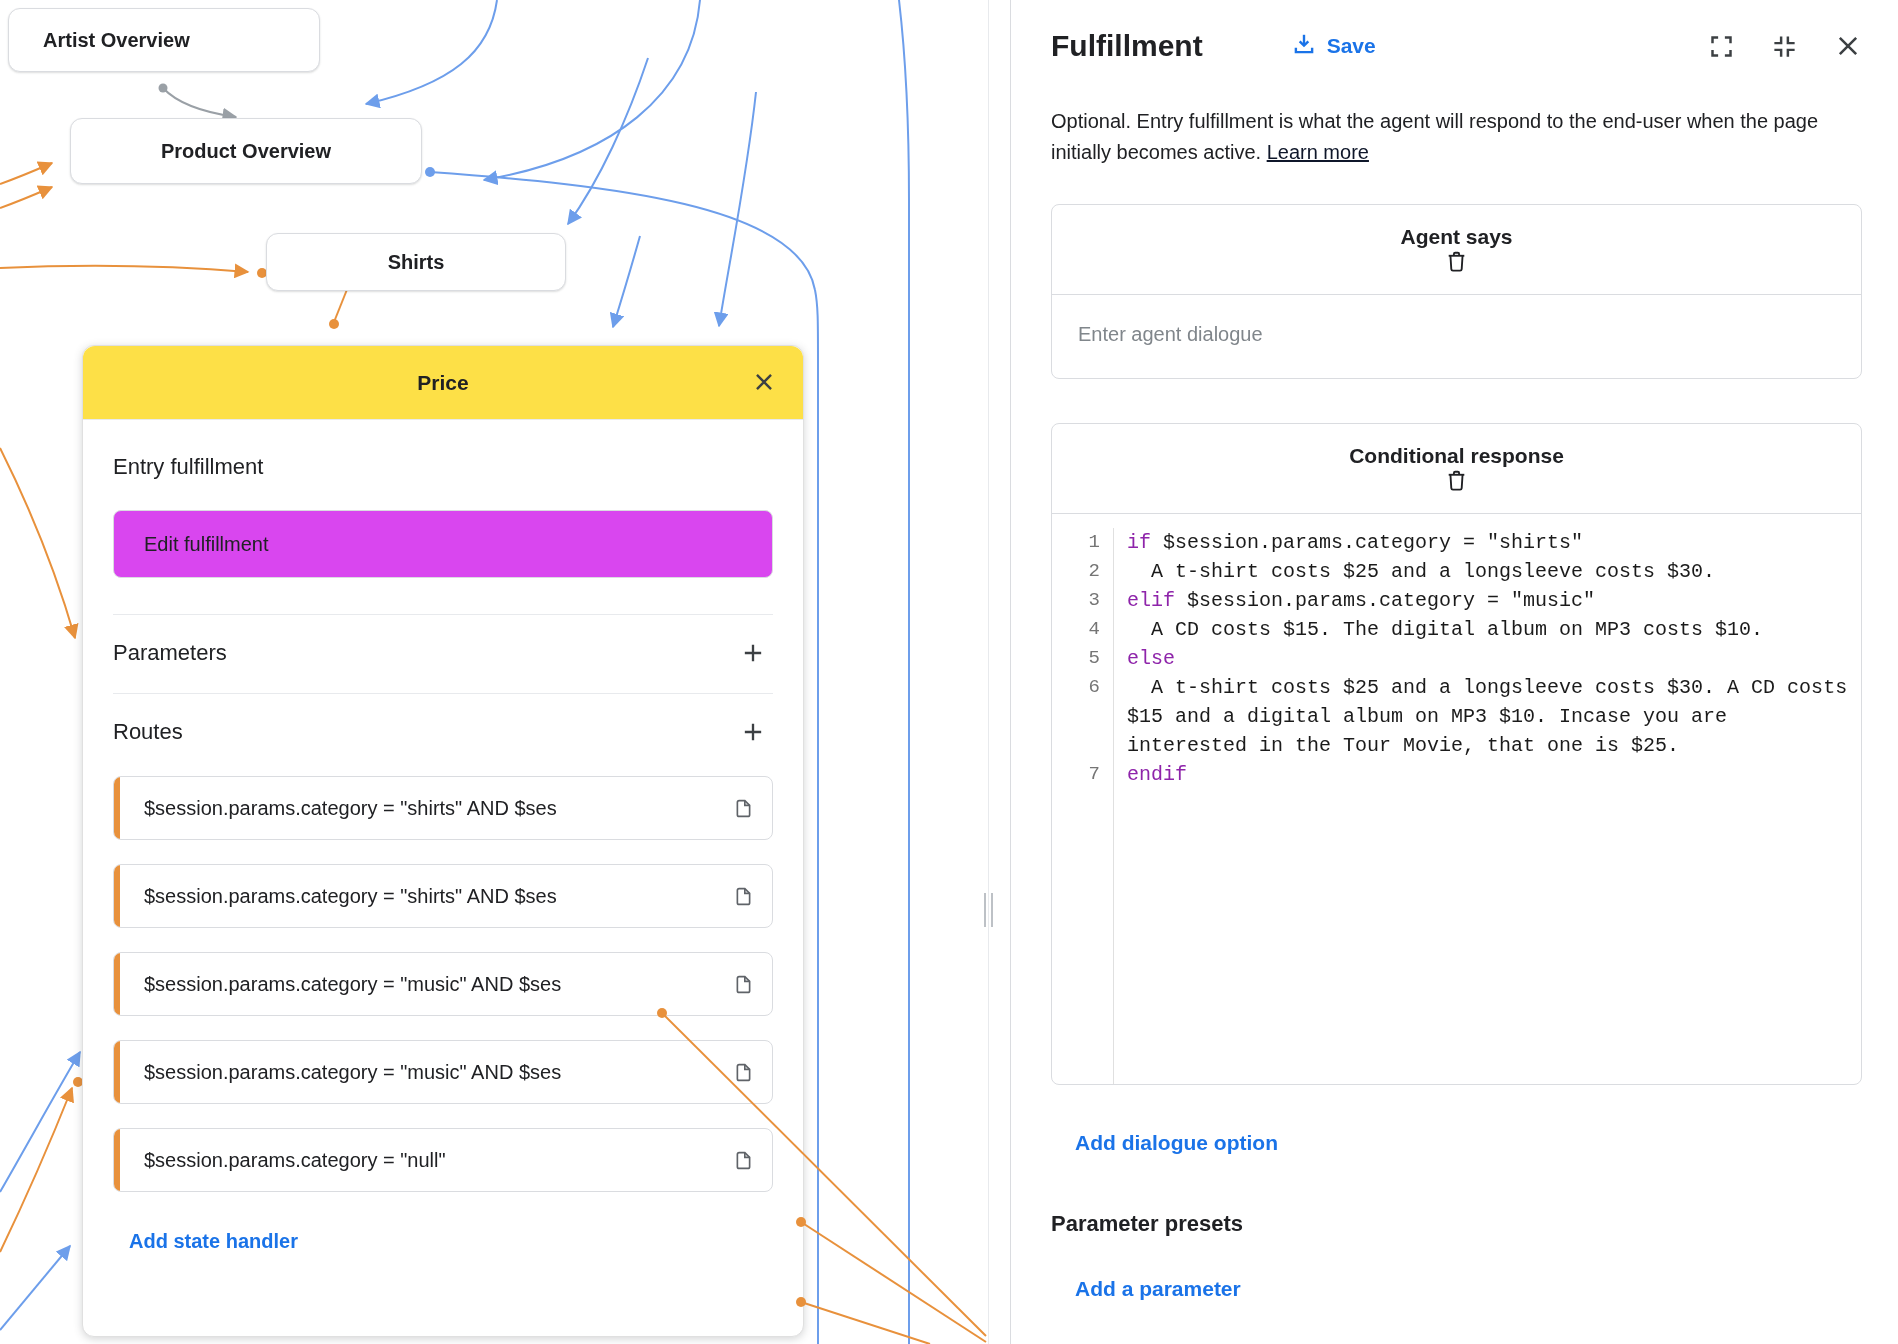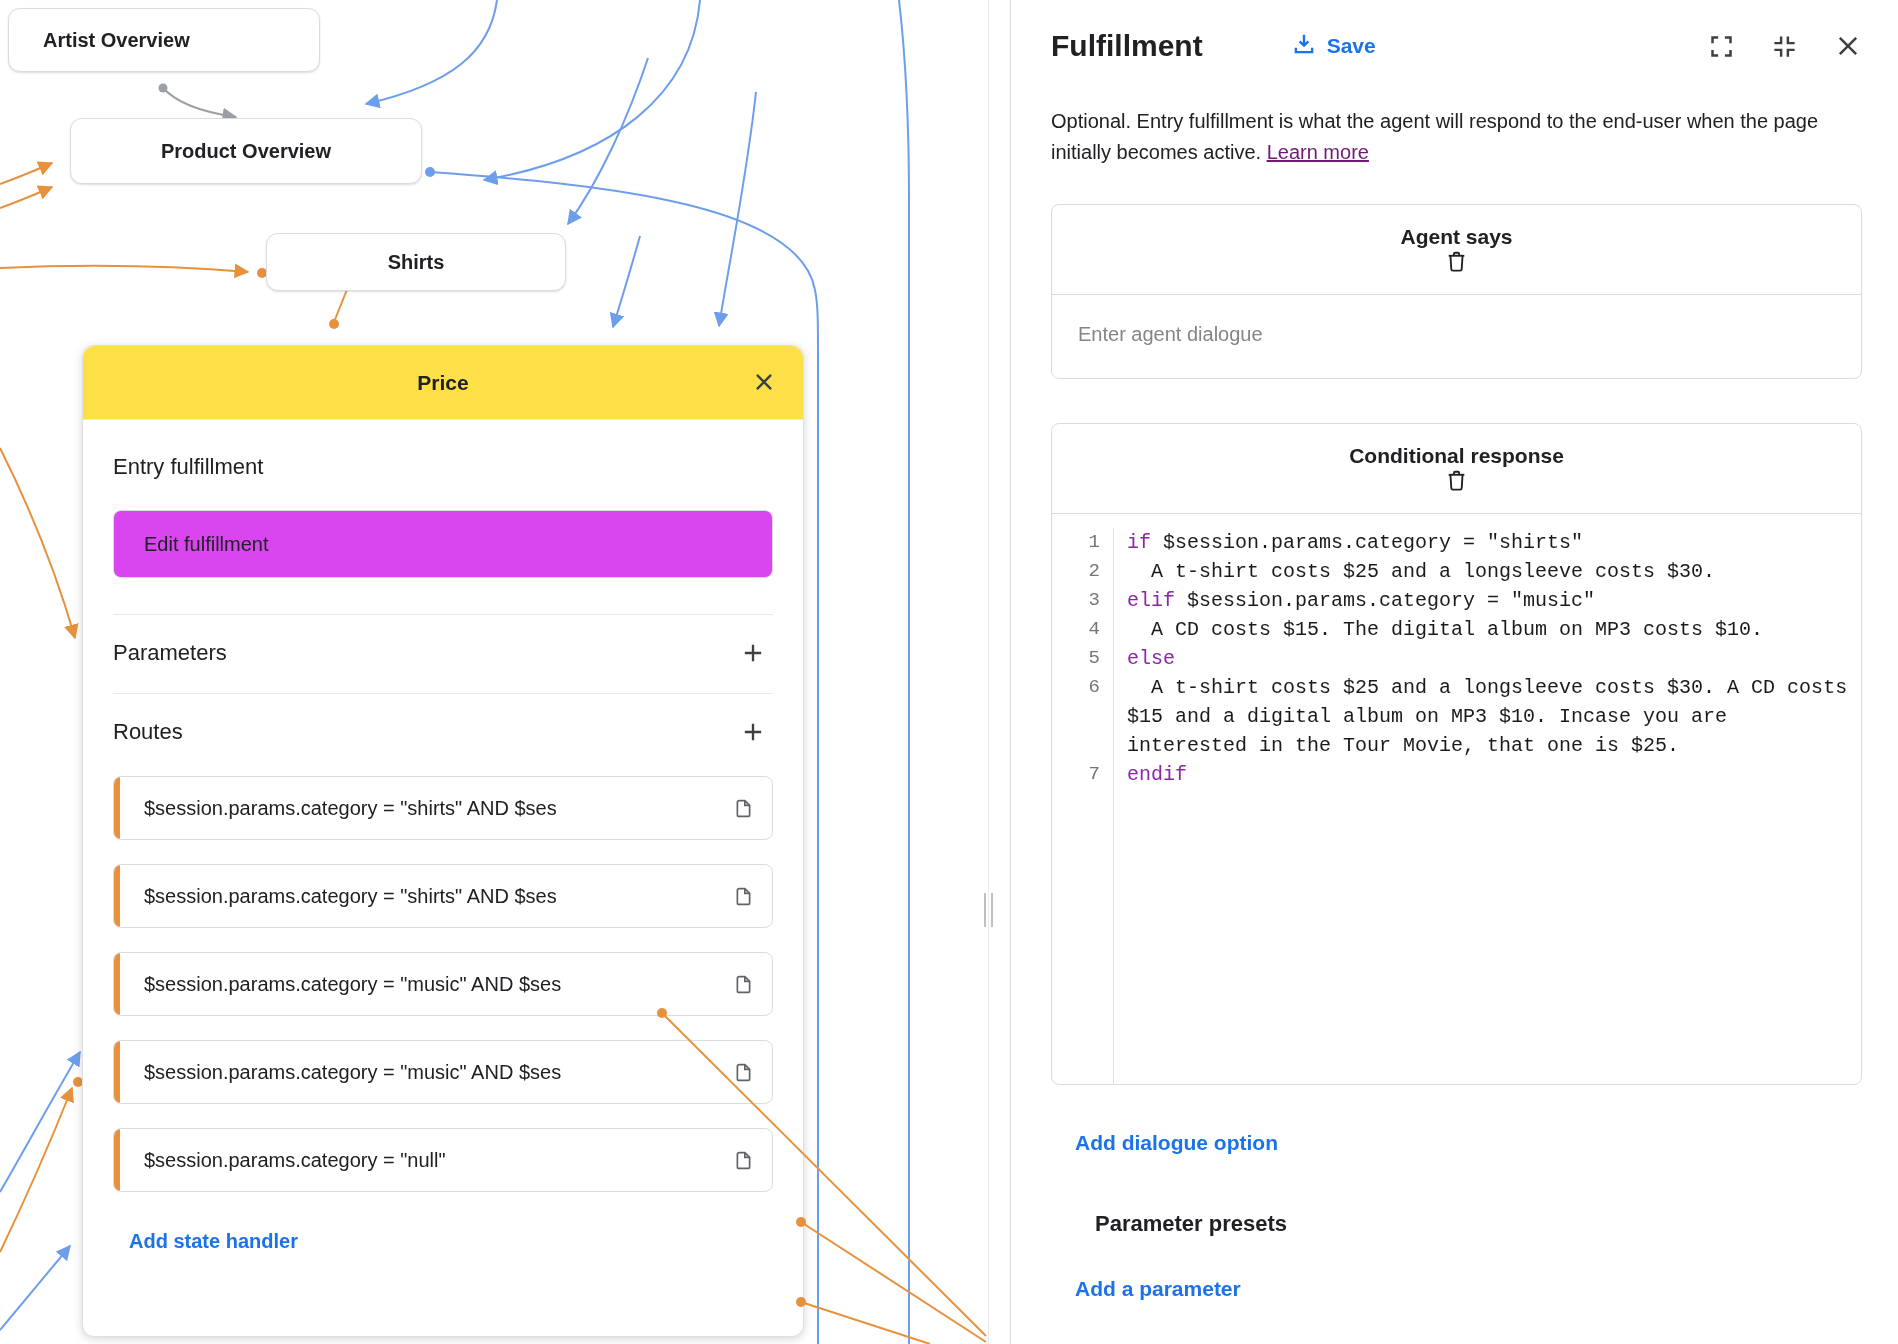--- a/index.html
+++ b/index.html
@@ -48,21 +48,21 @@
 
   
   .panel { flex:1; background:#fff; border-left:1px solid #dadce0; padding:24px 36px 0 40px; overflow:hidden; }
   .panel-head { display:flex; align-items:center; height:44px; }
   .panel-title { font-size:30px; font-weight:700; color:#202124; }
   .save-btn { display:flex; align-items:center; gap:10px; margin-left:88px; color:#1a73e8;
               font-size:21px; font-weight:700; cursor:pointer; }
   .head-icons { margin-left:auto; display:flex; align-items:center; gap:36px; }
   .hicon { line-height:0; cursor:pointer; }
   .panel-desc { margin-top:38px; font-size:20px; line-height:31px; color:#202124; max-width:848px; }
-  .learn-more { color:#701a75; text-decoration:underline; cursor:pointer;margin-top:41px; }
+  .learn-more { color:#0f172a; text-decoration:underline; cursor:pointer;margin-top:41px; }
 
   .card { border:1px solid #dadce0; border-radius:8px; background:#fff; }
   .card-agent { margin-top:36px; }
   .card-cond  { margin-top:44px; }
   .card-head { display:flex; align-items:center; justify-content:space-between;
                padding:20px 26px; border-bottom:1px solid #dadce0;flex-direction:column; }
   .card-title { font-size:21px; font-weight:700; }
   .trash { line-height:0; cursor:pointer; }
   .agent-input { padding:28px 26px 32px; font-size:20px; color:#80868b; cursor:text; }
 
@@ -70,21 +70,21 @@
   .code-row, .code-filler { display:flex; }
   .code-filler { flex:1; }
   .code-num { flex:none; width:62px; text-align:right; padding-right:13px; color:#757575;
               border-right:1px solid #e0e0e0; font-family:"Liberation Mono", monospace;
               font-size:19px; line-height:29px; }
   .code-text { flex:1; padding-left:13px; font-family:"Liberation Mono", monospace;
                font-size:20px; line-height:29px; color:#1b1b1b; white-space:pre-wrap; word-break:break-word; }
   .kw { color:#8e24aa; }
 
   .add-dialogue { display:inline-block; margin:46px 0 0 24px; color:#1a73e8; font-size:21px; font-weight:700; cursor:pointer; }
-  .presets-title { margin-top:56px; font-size:22px; font-weight:700; color:#202124;margin-left:44px; }
+  .presets-title { margin-top:56px; font-size:22px; font-weight:700; color:#202124; }
   .add-param { display:inline-block; margin:40px 0 0 24px; color:#1a73e8; font-size:21px; font-weight:700; cursor:pointer; }
 </style>
 </head>
 <body>
 
 <div class="app">
 
   <div class="canvas">
 
     <svg class="edges" width="988" height="1344" viewBox="0 0 988 1344">

